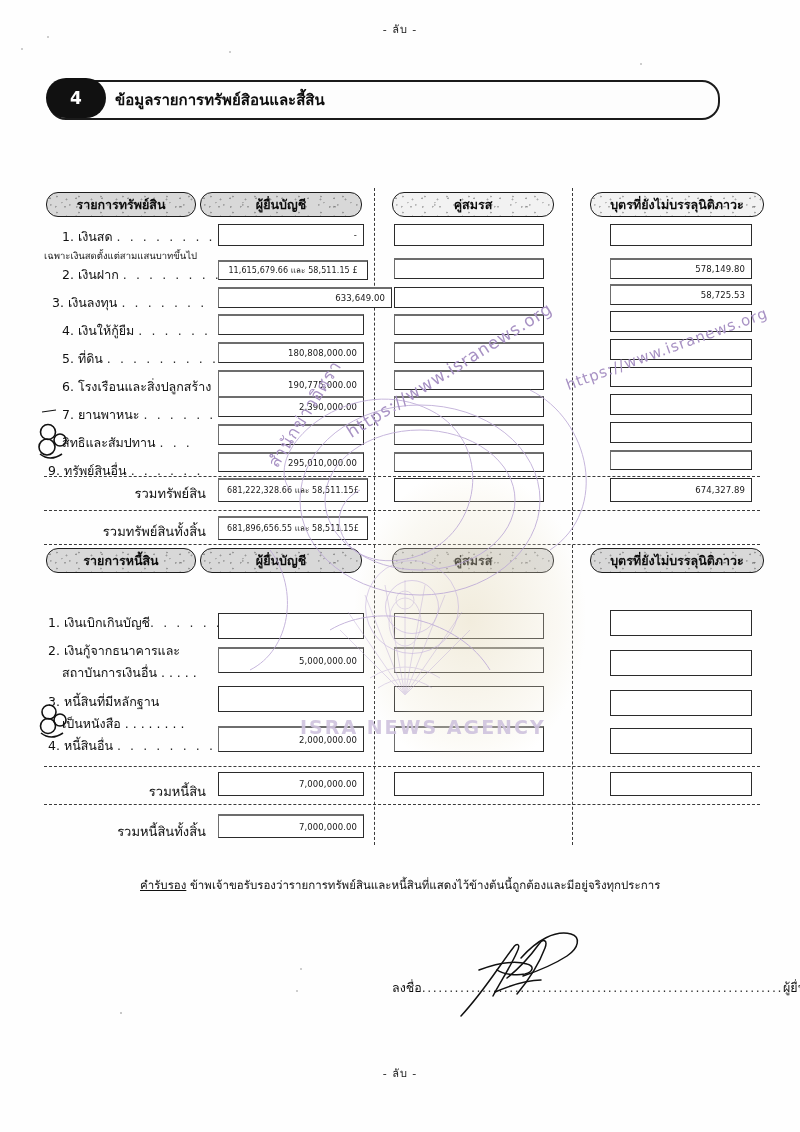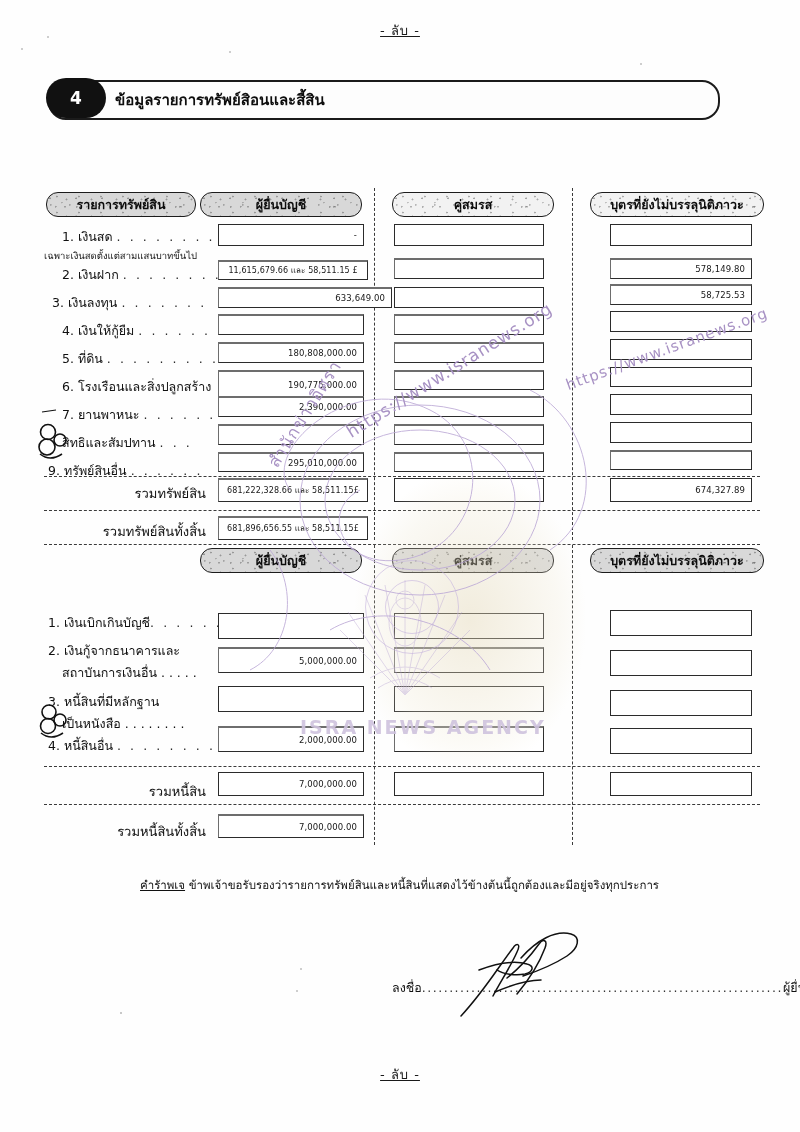--- a/index.html
+++ b/index.html
@@ -71,24 +71,23 @@
     left: 355px; top: 470px;
     width: 230px; height: 300px;
     background: radial-gradient(ellipse at center, rgba(226,214,180,.45) 0%, rgba(240,233,212,.25) 55%, rgba(255,255,255,0) 72%);
   }
 
   
   .conf-mark {
     position: absolute;
     width: 100%;
     text-align: center;
-    font-size: 13px;
+    font-size: 11px;
     color: #1a1a1a;
     letter-spacing: 1px;
-    text-decoration: underline;
   }
   #conf-top { top: 20px; }
   #conf-bottom { top: 1064px; }
 
   
   #section-banner {
     position: absolute;
     left: 48px; top: 80px;
     width: 668px; height: 36px;
     border: 2px solid #1b1b1b;
@@ -399,20 +398,23 @@
   <div class="total-label" style="left:56px; top:483px; width:150px;">รวมทรัพย์สิน</div>
   <div class="vbox center thick" style="left:218px; top:478px; width:150px; height:24px; font-size:8px;">681,222,328.66 และ 58,511.15£</div>
   <div class="vbox" style="left:394px; top:478px; width:150px; height:24px;"></div>
   <div class="vbox" style="left:610px; top:478px; width:142px; height:24px;">674,327.89</div>
 
   <div class="hsep" style="left:44px; top:510px; width:716px;"></div>
   <div class="total-label" style="left:44px; top:521px; width:162px;">รวมทรัพย์สินทั้งสิ้น</div>
   <div class="vbox center thick" style="left:218px; top:516px; width:150px; height:24px; font-size:8px;">681,896,656.55 และ 58,511.15£</div>
   <div class="hsep" style="left:44px; top:544px; width:716px;"></div>
 
+  <div class="col-pill dark" style="left:46px;  top:548px; width:148px;">
+      <span>รายการหนี้สิน</span>
+    </div>
   <div class="col-pill dark" style="left:200px; top:548px; width:160px;">
       <span>ผู้ยื่นบัญชี</span>
     </div>
   <div class="col-pill dark" style="left:392px; top:548px; width:160px;">
       <span>คู่สมรส</span>
     </div>
   <div class="col-pill dark" style="left:590px; top:548px; width:172px;">
       <span>บุตรที่ยังไม่บรรลุนิติภาวะ</span>
     </div>
 
@@ -460,21 +462,21 @@
   <div class="total-label" style="left:60px; top:781px; width:146px;">รวมหนี้สิน</div>
   <div class="vbox" style="left:218px; top:772px; width:146px; height:24px;">7,000,000.00</div>
   <div class="vbox" style="left:394px; top:772px; width:150px; height:24px;"></div>
   <div class="vbox" style="left:610px; top:772px; width:142px; height:24px;"></div>
 
   <div class="hsep" style="left:44px; top:804px; width:716px;"></div>
   <div class="total-label" style="left:48px; top:821px; width:158px;">รวมหนี้สินทั้งสิ้น</div>
   <div class="vbox thick" style="left:218px; top:814px; width:146px; height:24px;">7,000,000.00</div>
 
   <div id="cert-line">
-    <span id="cert-label">คำรัาพเจ</span>
+    <span id="cert-label">คำรับรอง</span>
     <span>ข้าพเจ้าขอรับรองว่ารายการทรัพย์สินและหนี้สินที่แสดงไว้ข้างต้นนี้ถูกต้องและมีอยู่จริงทุกประการ</span>
   </div>
 
   <svg id="signature" viewBox="0 0 150 90">
     <g stroke="#111" stroke-width="1.5" fill="none" stroke-linecap="round">
       <path d="M6 86 C30 60, 44 36, 58 18 C62 12, 66 14, 62 22 C56 36, 44 54, 38 66"></path>
       <path d="M24 40 C40 34, 58 30, 72 34 C80 36, 78 42, 70 44 C60 46, 48 44, 42 40"></path>
       <path d="M52 48 C62 40, 74 28, 84 14 C88 8, 93 10, 90 18 C84 34, 72 52, 62 64"></path>
       <path d="M66 28 C82 10, 100 0, 116 4 C126 7, 124 18, 112 26 C98 35, 80 42, 68 46"></path>
       <path d="M40 62 C54 56, 72 50, 86 50"></path>

